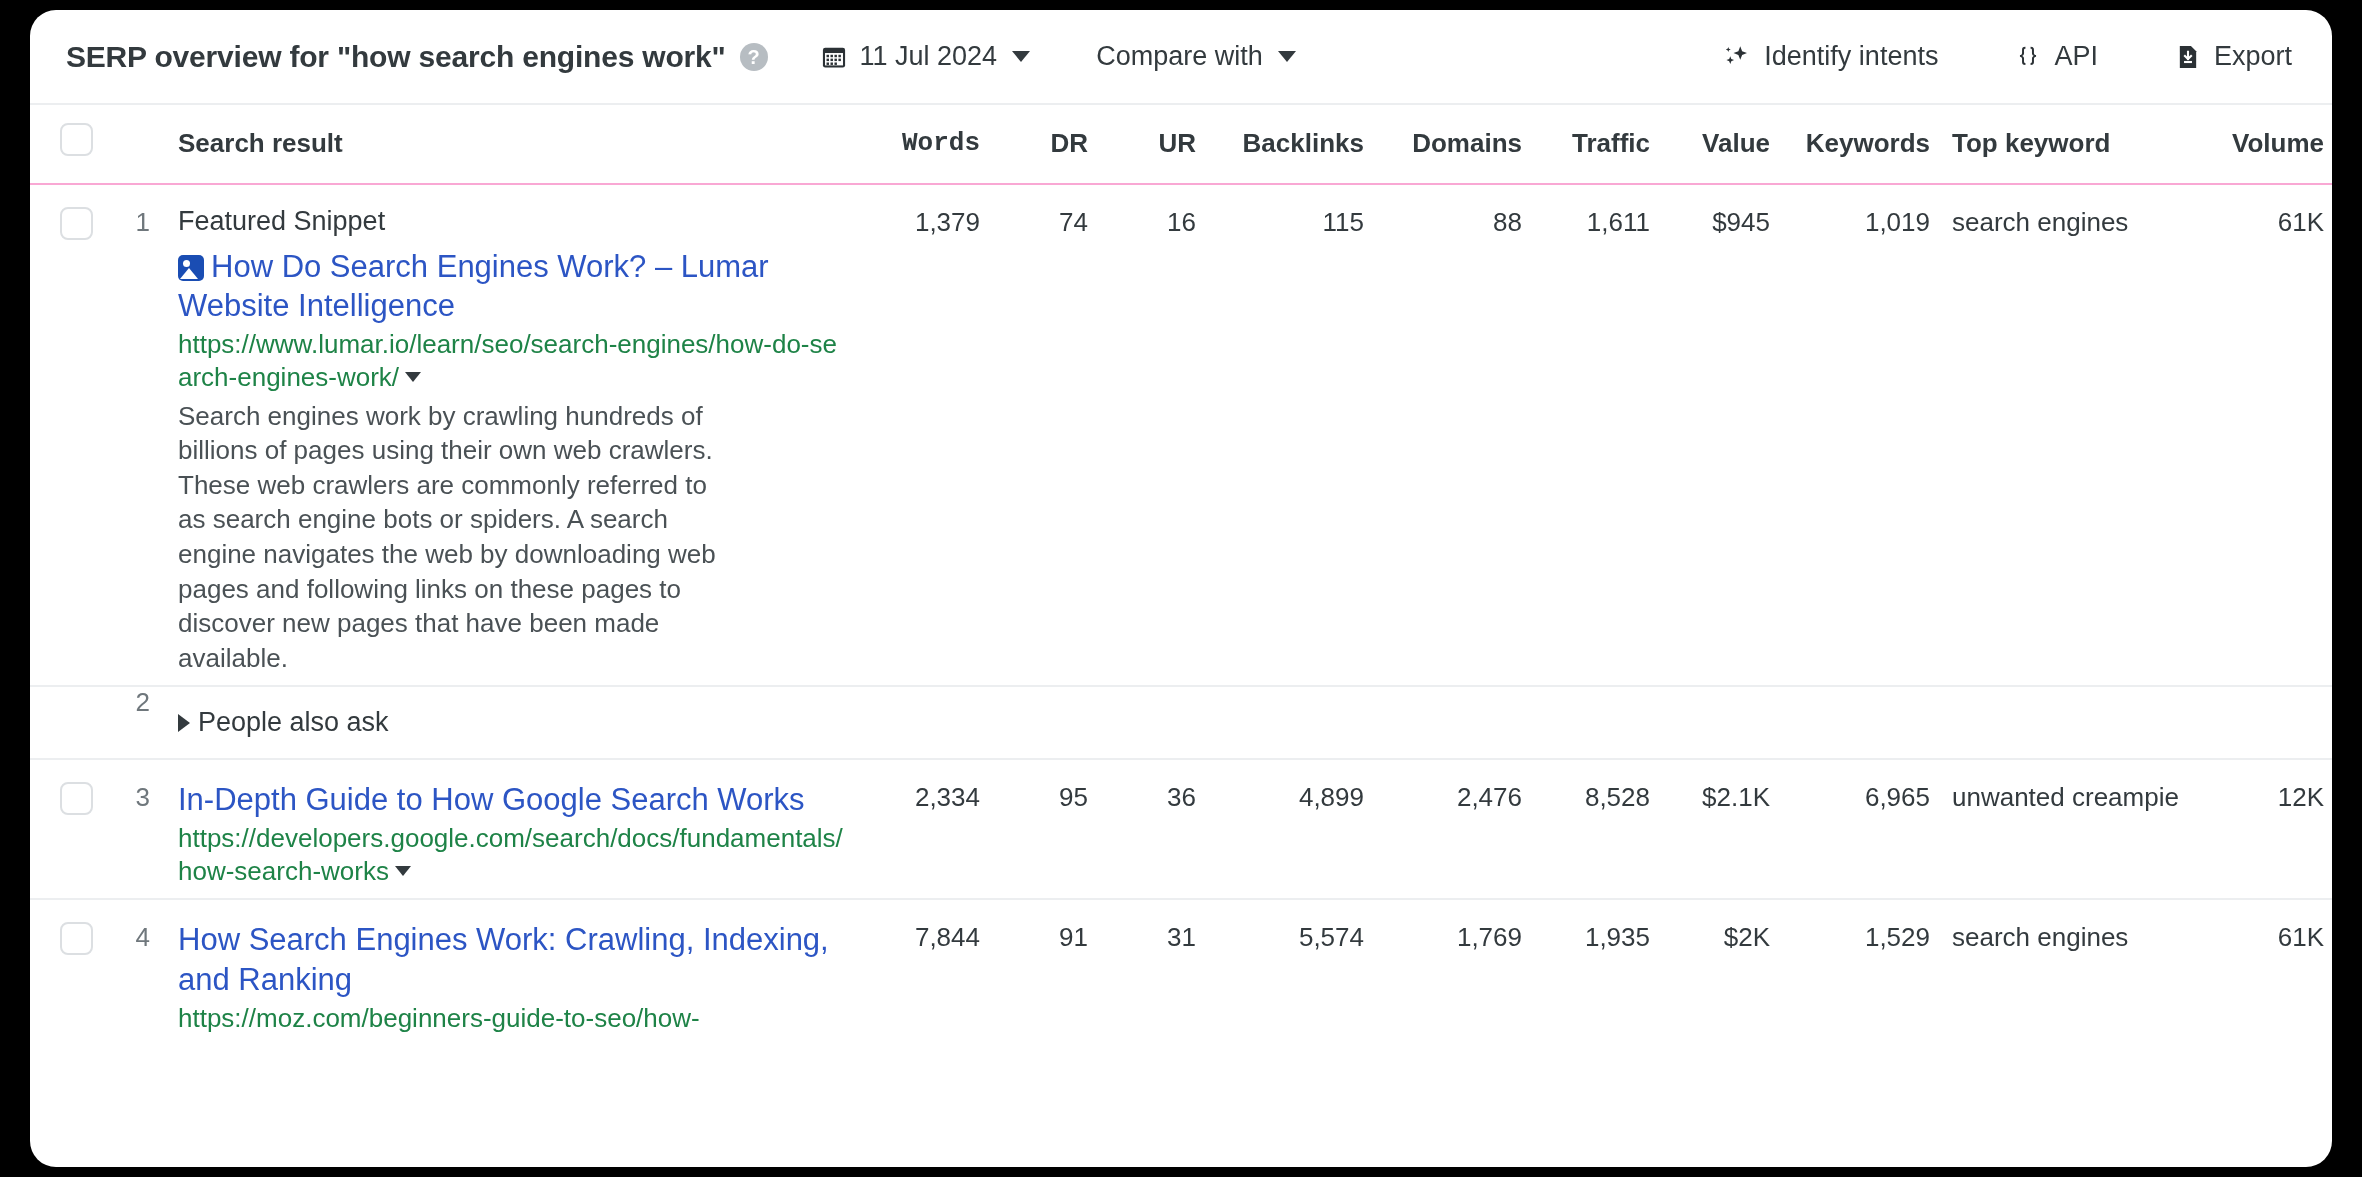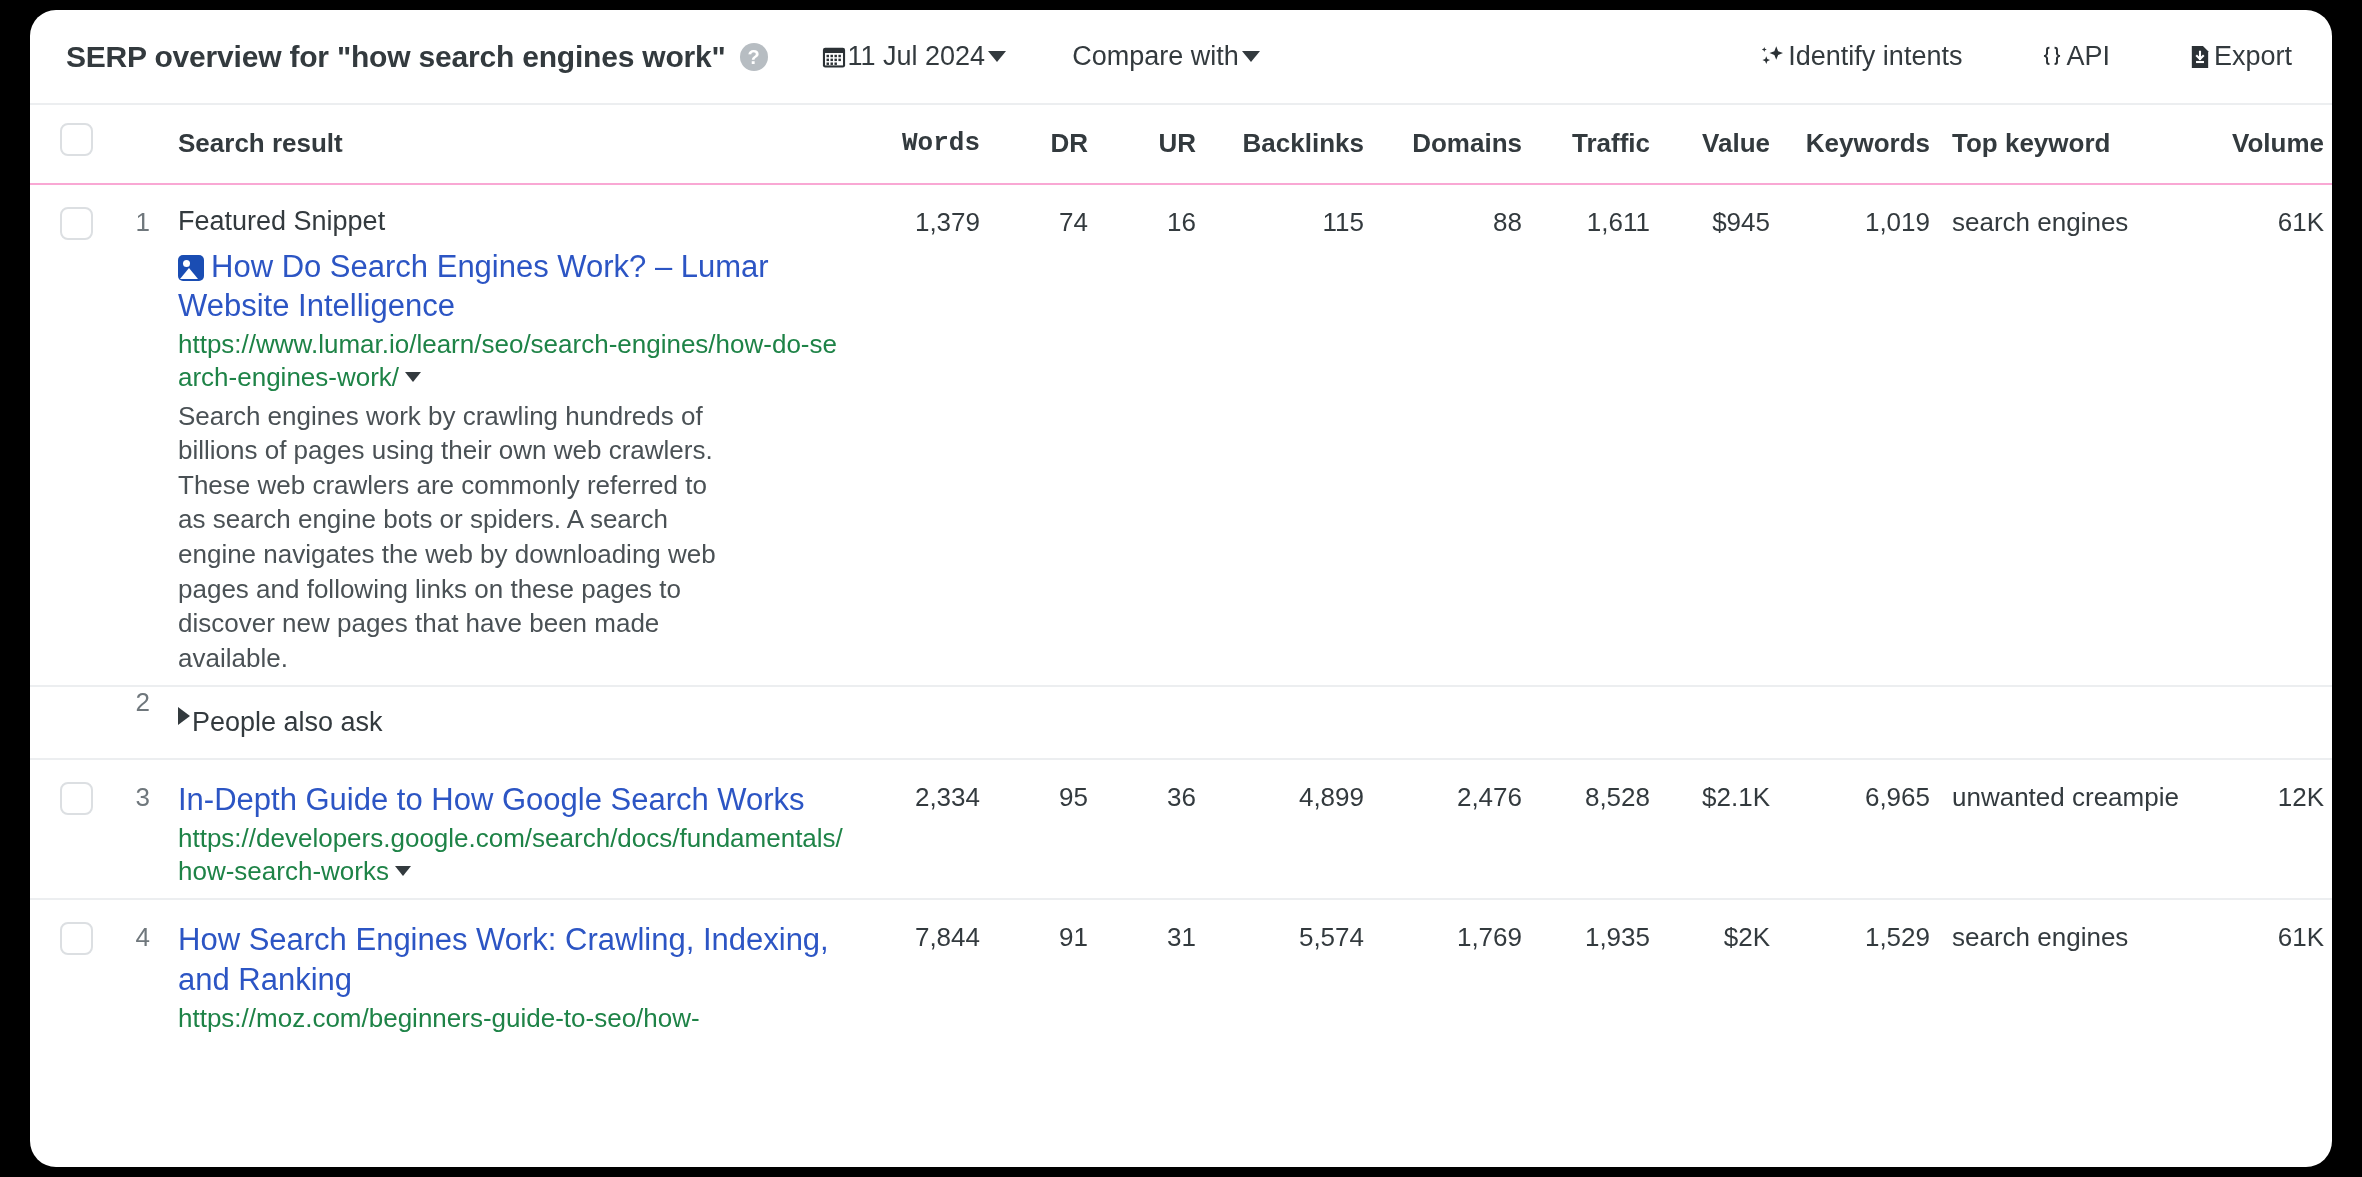--- a/index.html
+++ b/index.html
@@ -51,20 +51,21 @@
     display: inline-flex;
     align-items: center;
     justify-content: center;
     margin-left: 14px;
     flex: 0 0 auto;
     line-height: 1;
   }
   .tb-btn {
     display: inline-flex;
     align-items: center;
+    gap: 12px;
     font-size: 27px;
     color: #333a3e;
     white-space: nowrap;
     cursor: pointer;
     line-height: 1;
   }
   .date-btn { margin-left: 52px; }
   .compare-btn { margin-left: 66px; }
   .caret {
     width: 0; height: 0;
@@ -197,21 +198,21 @@
     line-height: 1.33;
     margin-top: 4px;
     max-width: 560px;
   }
 
   td.num { padding-top: 22px; }
   .link { color: #2c55c4; cursor: pointer; }
   .plain { color: #333a3e; }
 
   .paa-row td { padding-top: 20px; padding-bottom: 20px; }
-  .paa-wrap { display: flex; gap: 2px; padding-left: 28px; }
+  .paa-wrap { display: flex; align-items: center; gap: 8px; padding-left: 28px; }
   .paa-caret {
     width: 0; height: 0;
     border-top: 9px solid transparent;
     border-bottom: 9px solid transparent;
     border-left: 12px solid #333a3e;
     display: inline-block;
     cursor: pointer;
   }
   .paa-label { font-size: 27px; color: #333a3e; }
 </style>

